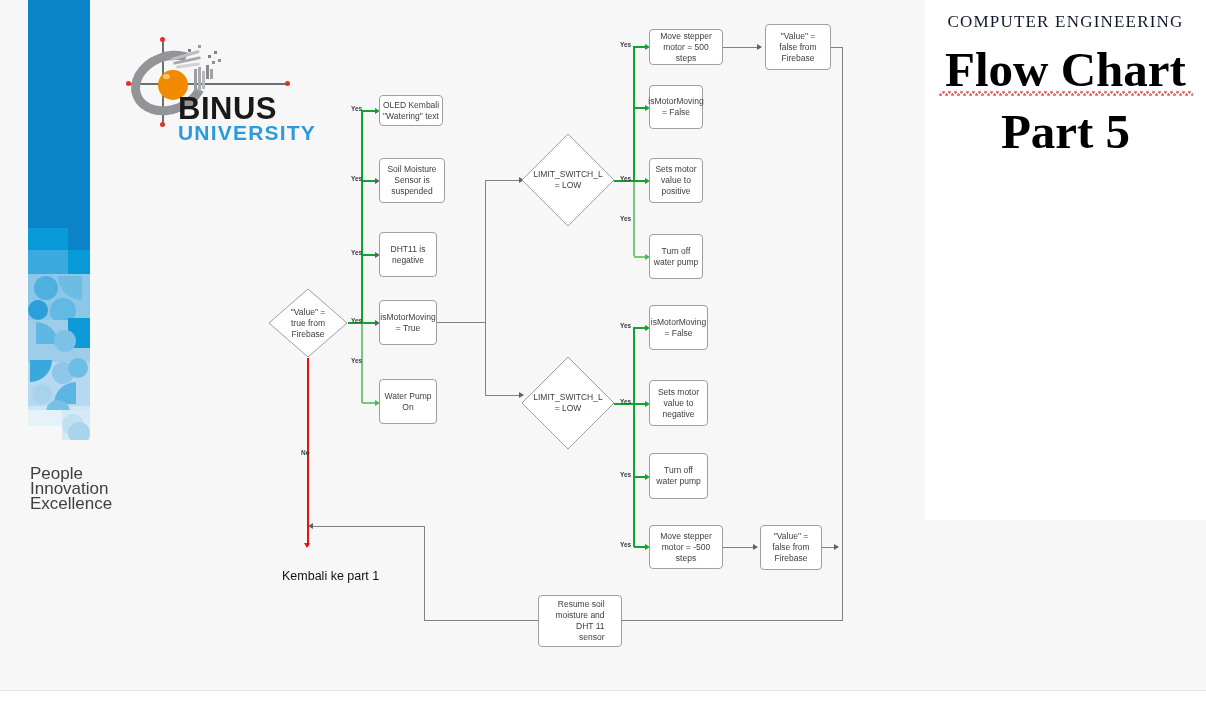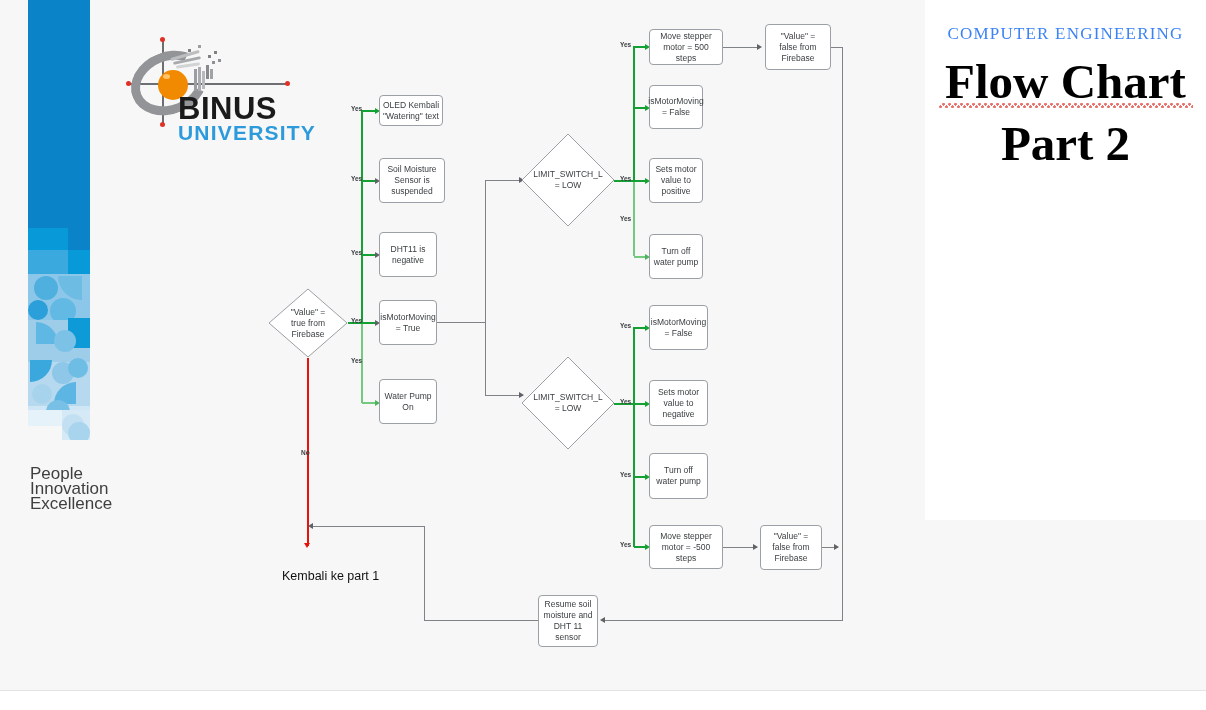--- a/index.html
+++ b/index.html
@@ -48,22 +48,22 @@
   .logo .px { position:absolute; background:#6d6e71; }
   .logo .wing { position:absolute; background:#bcbec0; height:3px; border-radius:2px; }
   .logo .binus { position:absolute; left:58px; top:66px; font-size:31px; font-weight:bold;
                  letter-spacing:0.5px; color:#1a1a1a; font-family:"Liberation Sans", sans-serif; }
   .logo .univ { position:absolute; left:58px; top:96px; font-size:21px; font-weight:bold;
                 letter-spacing:1.2px; color:#2d9bdb; font-family:"Liberation Sans", sans-serif; }
 
   
   .titlepanel { position:absolute; left:925px; top:0px; width:281px; height:520px;
                 background:#ffffff; }
-  .titlepanel .sub { text-align:center; margin-top:24px; font-family:"Liberation Serif", serif;
-                     font-size:17px; letter-spacing:1.2px; color:#3b82f6; }
+  .titlepanel .sub { text-align:center; margin-top:12px; font-family:"Liberation Serif", serif;
+                     font-size:17px; letter-spacing:1.2px; color:#0f172a; }
   .titlepanel .big { text-align:center; font-family:"Liberation Serif", serif;
                      font-size:49px; font-weight:bold; color:#000; line-height:1.05;
                      margin-top:12px; position:relative; display:block; }
   .squig { display:block; margin:0 auto; width:254px; height:5px; position:relative; top:-4px;
      background-image:
        radial-gradient(circle at 1.5px 3.6px, #e8736c 1.3px, transparent 1.5px),
        radial-gradient(circle at 4.5px 1.4px, #e8736c 1.3px, transparent 1.5px);
      background-size:6px 5px; background-repeat:repeat-x; }
   .titlepanel .big2 { text-align:center; font-family:"Liberation Serif", serif;
                       font-size:49px; font-weight:bold; color:#000; line-height:1.05; margin-top:6px; }
@@ -160,21 +160,21 @@
     <div class="px" style="left:68px;top:24px;width:2.5px;height:2.5px;background:#7e8083;"></div>
     <div class="px" style="left:78px;top:20px;width:2.5px;height:2.5px;background:#9b9da0;"></div>
     <div class="binus">BINUS</div>
     <div class="univ">UNIVERSITY</div>
   </div>
 
   <div class="titlepanel">
     <div class="sub">COMPUTER ENGINEERING</div>
     <div class="big">Flow Chart</div>
     <div class="squig"></div>
-    <div class="big2">Part 2</div>
+    <div class="big2">Part 5</div>
   </div>
 
   <div class="diamond" style="left:268px;top:288px;width:80px;height:70px;">
     <svg class="dshape" viewBox="0 0 80 70" preserveAspectRatio="none">
       <polygon points="40,1 79,35 40,69 1,35" fill="#ffffff" stroke="#9aa0a6" stroke-width="1"></polygon>
     </svg>
     <div class="dlabel" style="white-space:pre-line;">"Value" =
 true from
 Firebase</div>
   </div>
@@ -314,21 +314,21 @@
 steps</div>
 
   <div class="ln" style="left:723px;top:547px;width:34px;height:1px;"></div>
   <div class="ar right" style="left:753px;top:544px;"></div>
   <div class="node" style="left:760px;top:525px;width:62px;height:45px;white-space:pre-line;">"Value" =
 false from
 Firebase</div>
   <div class="ln" style="left:822px;top:547px;width:16px;height:1px;"></div>
   <div class="ar right" style="left:834px;top:544px;"></div>
 
-  <div class="node" style="left:538px;top:595px;width:60px;height:52px;white-space:pre-line;">Resume soil
+  <div class="node" style="left:538px;top:595px;width:84px;height:52px;white-space:pre-line;text-align:right;">Resume soil
 moisture and
 DHT 11
 sensor</div>
   <div class="ln" style="left:424px;top:620px;width:114px;height:1px;"></div>
   <div class="ln" style="left:424px;top:526px;width:1px;height:95px;"></div>
   <div class="ln" style="left:313px;top:526px;width:112px;height:1px;"></div>
   <div class="ar left" style="left:308px;top:523px;"></div>
 
   <div class="note" style="left:258px;top:569px;margin-left:24px;">Kembali ke part 1</div>
 

